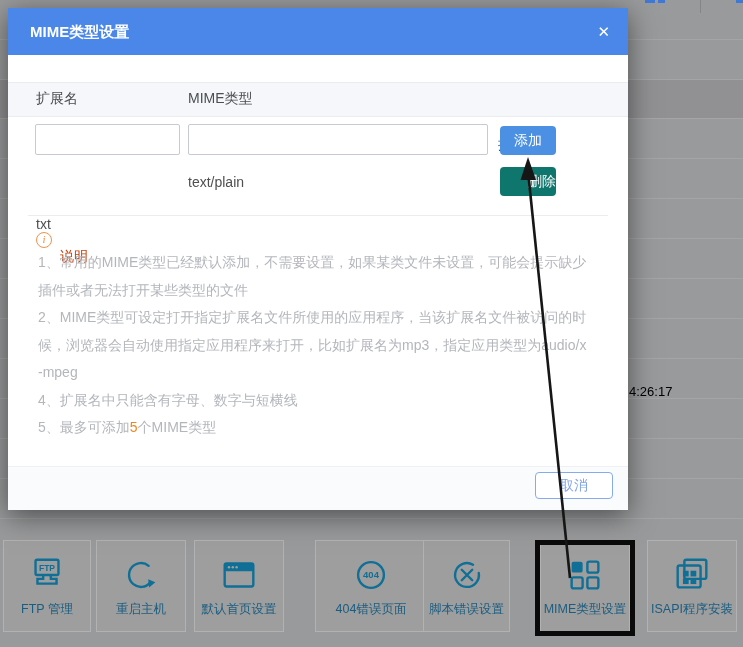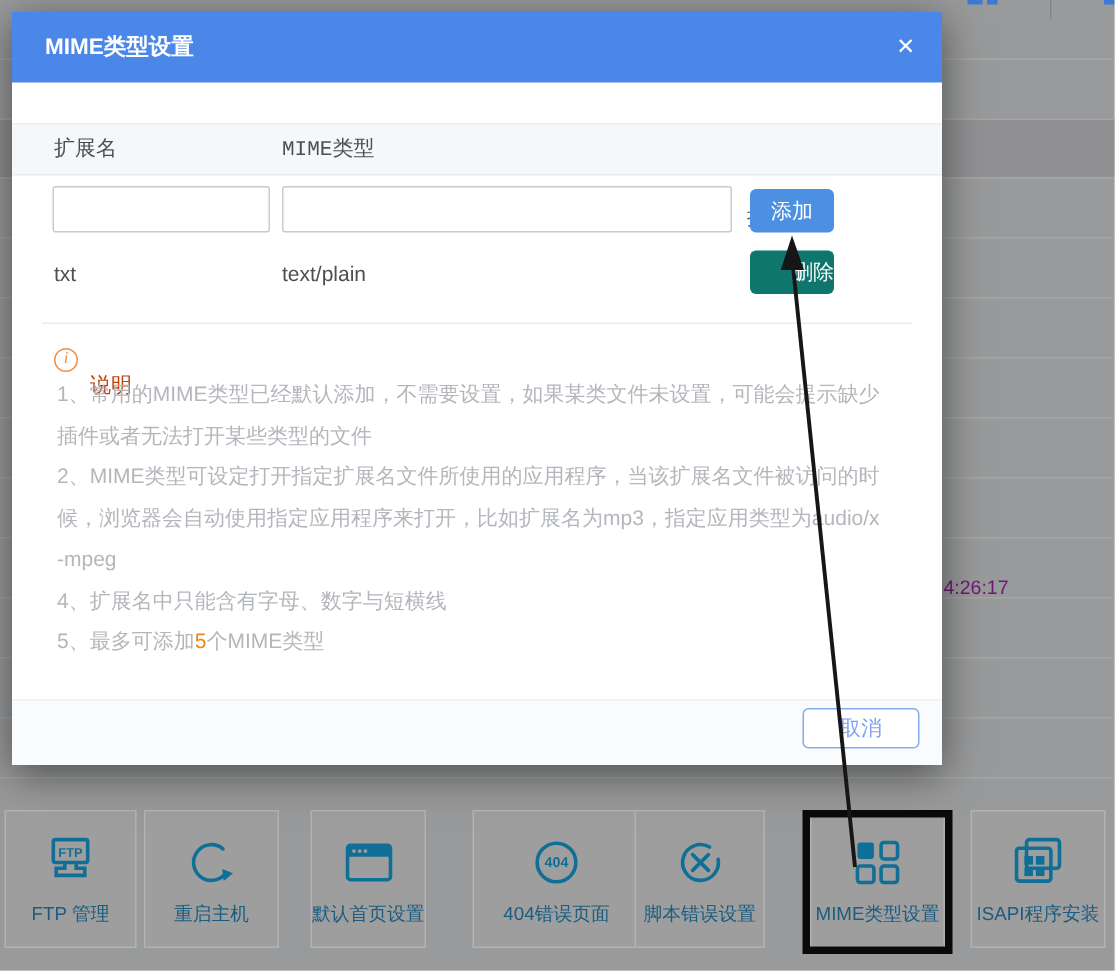--- a/index.html
+++ b/index.html
@@ -3,21 +3,21 @@
 <meta charset="utf-8">
 <style>
   * { margin:0; padding:0; box-sizing:border-box; }
   html,body { width:743px; height:647px; overflow:hidden; }
   body { font-family:"Liberation Sans","DejaVu Sans",sans-serif; background:#999a9b; position:relative; }
 
   
   .page-bg { position:absolute; inset:0; background:#999a9b; }
   .row-line { position:absolute; left:0; width:743px; height:1px; background:#a5a5a5; }
   .dark-band { position:absolute; left:0; top:79px; width:743px; height:39px; background:#919193; }
-  .bg-timestamp { position:absolute; left:629px; top:384px; font-size:13px; color:#701a75; }
+  .bg-timestamp { position:absolute; left:629px; top:384px; font-size:13px; color:#000000; }
   .blue-frag { position:absolute; top:0; height:3px; background:#3f78d6; }
   .v-frag { position:absolute; top:0; width:1px; height:13px; background:#858585; }
 
   
   .btn-tool { position:absolute; top:540px; height:92px; background:#9e9e9e;
     border:1px solid #b2b2b2; display:flex; flex-direction:column; align-items:center;
     justify-content:center; gap:5px; z-index:1; cursor:pointer; }
   .btn-tool .lbl { font-size:12.5px; color:#1b5d80; white-space:nowrap; }
   .tool-icon { display:block; }
   .tool-icon .st { fill:none; stroke:#0f6f96; stroke-width:2.5; }
@@ -32,33 +32,33 @@
     box-shadow:0 6px 26px rgba(0,0,0,0.5); z-index:10; }
   .modal-header { position:absolute; left:0; top:0; width:100%; height:47px; background:#4a87e8; }
   .modal-title { position:absolute; left:22px; top:0; line-height:47px; color:#fff;
     font-size:15px; font-weight:bold; }
   .modal-close { position:absolute; right:18px; top:0; line-height:47px; color:#fff;
     font-size:15px; font-weight:bold; cursor:pointer; }
 
   .thead-band { position:absolute; left:0; top:74px; width:100%; height:35px; background:#f5f7fa;
     border-top:1px solid #e9edf1; border-bottom:1px solid #e9edf1; }
   .th { position:absolute; font-size:14px; color:#4c4e52; top:82px; }
-  .th-ext { left:28px; } .th-mime { left:180px;font-family:Liberation Mono, monospace; } .th-action { left:490px;margin-top:46px; }
+  .th-ext { left:28px; } .th-mime { left:180px; } .th-action { left:490px;margin-top:46px; }
 
   .inp { position:absolute; top:116px; height:31px; border:1px solid #c6cad2; border-radius:2px;
     background:#fff; font-size:14px; padding:0 8px; color:#333; outline:none; }
   .inp-ext { left:27px; width:145px; }
   .inp-mime { left:180px; width:300px; }
 
   .btn-add { position:absolute; left:492px; top:118px; width:56px; height:29px; background:#4b90e2;
     color:#fff; font-size:14px; border:none; border-radius:4px; cursor:pointer; }
   .btn-del { position:absolute; left:492px; top:159px; width:56px; height:29px; background:#0f766e;
     color:#fff; font-size:14px; border:none; border-radius:4px; cursor:pointer;text-align:right; }
   .cell { position:absolute; font-size:14px; color:#4f4f51; top:166px; }
-  .cell-ext { left:28px; } .cell-mime { left:180px; }
+  .cell-ext { left:28px;margin-top:42px; } .cell-mime { left:180px; }
   .row-divider { position:absolute; left:20px; top:207px; width:580px; height:1px; background:#ececec; }
 
   .info-icon { position:absolute; left:28px; top:224px; width:16px; height:16px; border-radius:50%;
     border:1.5px solid #f0924a; color:#ef8e3e; font-size:11px; font-style:italic;
     font-family:"Liberation Serif","DejaVu Serif",serif; text-align:center; line-height:13px; }
   .note-title { position:absolute; left:52px; top:240px; font-size:14px; color:#c2410c; }
   .note-list { position:absolute; left:30px; top:241px; width:550px; font-size:14px;
     color:#b3b6bb; word-break:break-all; }
   .note-list p { margin:0; line-height:27.5px; }
   .hl-orange { color:#f08519; }
@@ -105,21 +105,21 @@
 </div>
 
 <div class="btn-tool" style="left:96px;width:90px">
   <svg class="tool-icon" width="42" height="42" viewBox="0 0 44 44">
     <path class="st" stroke-linecap="round" d="M30 12.4 A12.5 12.5 0 1 0 31.6 30"></path>
     <polygon class="fl" points="29.5,26.5 37,29.5 30.5,35"></polygon>
   </svg>
   <span class="lbl">重启主机</span>
 </div>
 
-<div class="btn-tool" style="left:207px;width:77px">
+<div class="btn-tool" style="left:194px;width:90px">
   <svg class="tool-icon" width="42" height="42" viewBox="0 0 44 44">
     <rect class="st" x="7" y="10" width="30" height="24" rx="2"></rect>
     <rect class="fl" x="7" y="10" width="30" height="8" rx="2"></rect>
     <circle cx="11.5" cy="14" r="1.3" fill="#9e9e9e"></circle>
     <circle cx="15.5" cy="14" r="1.3" fill="#9e9e9e"></circle>
     <circle cx="19.5" cy="14" r="1.3" fill="#9e9e9e"></circle>
   </svg>
   <span class="lbl">默认首页设置</span>
 </div>
 

